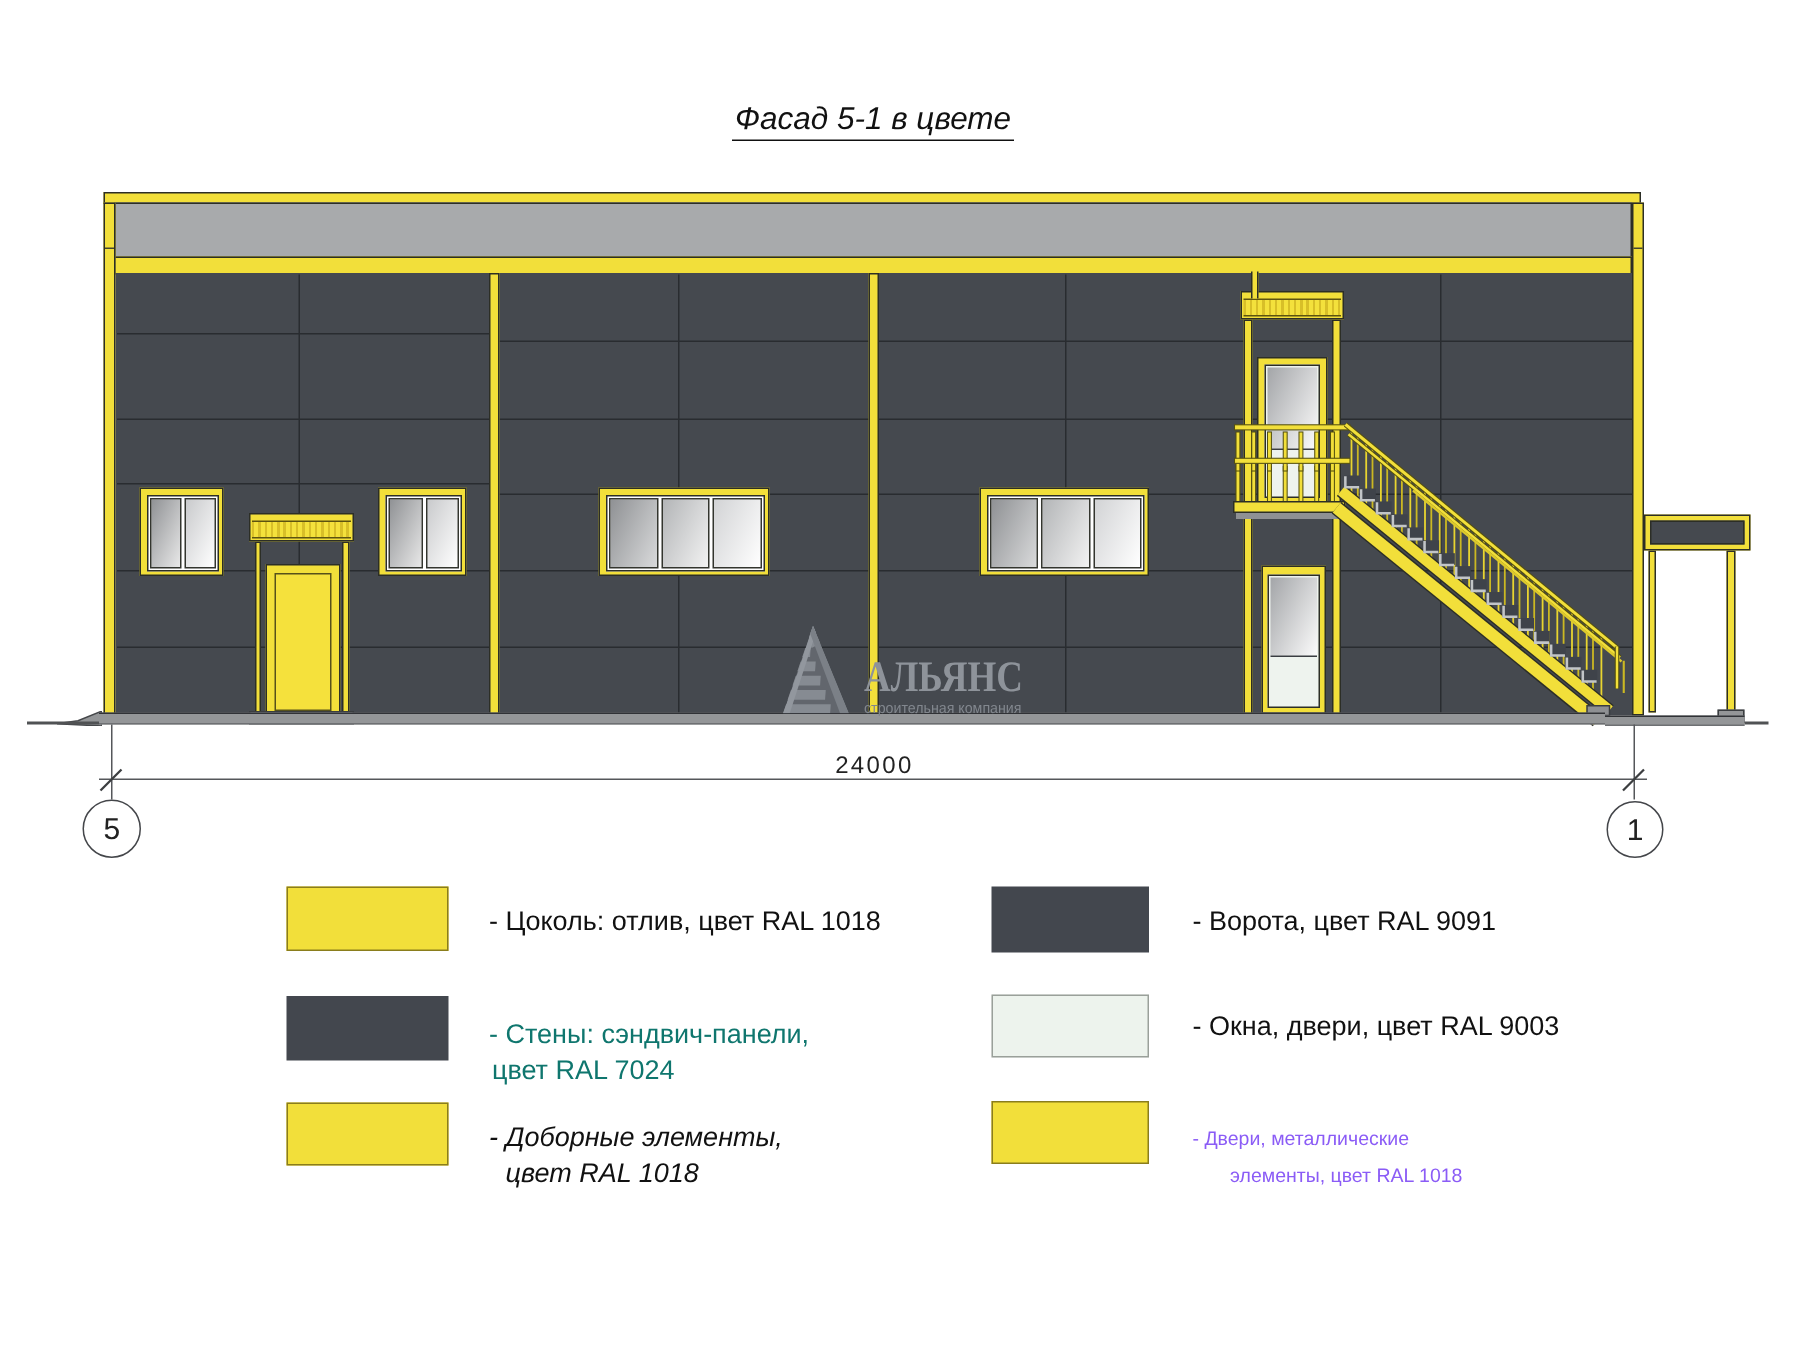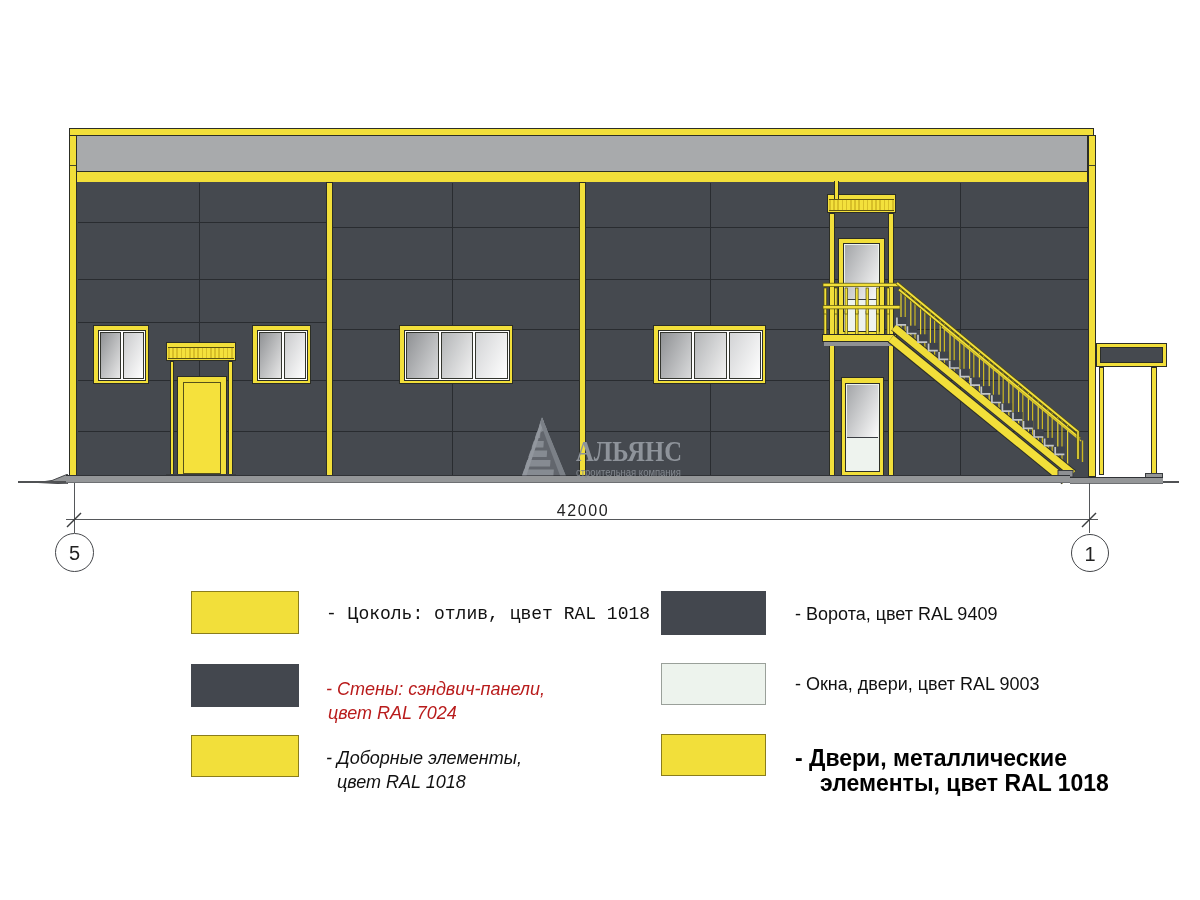--- a/index.html
+++ b/index.html
@@ -7,20 +7,23 @@
         font-family:"Liberation Sans",sans-serif;}
   .abs{position:absolute;box-sizing:border-box;}
   .yel{background:#f2df3a;}
   .dk{background:#45494f;}
   .outl{border:1px solid #2c2e26;}
 </style>
 </head>
 <body>
 <div id="page">
 
+<div class="abs" style="left:432px;top:68px;width:300px;text-align:center;font-size:21px;font-style:italic;color:#111;">
+  <span style="border-bottom:1.5px solid #111;padding:0 2px 2px 2px;">Фасад 5-1 в цвете</span>
+</div>
 
 <div id="bld">
 
   <div class="abs yel outl" style="left:69px;top:128px;width:1025px;height:8px;"></div>
 
   <div class="abs outl" style="left:76px;top:135px;width:1012px;height:37px;background:#a8aaac;"></div>
 
   <div class="abs yel outl" style="left:76px;top:171px;width:1012px;height:12px;"></div>
 
   <div class="abs dk" style="left:77px;top:182px;width:1011px;height:295px;"></div>
@@ -297,46 +300,46 @@
 
 <div class="abs" style="left:1089px;top:483px;width:1px;height:50px;background:#55575a;"></div>
 
 <div class="abs" style="left:66px;top:519px;width:1032px;height:1px;background:#55575a;"></div>
 
 <svg class="abs" style="left:60px;top:505px;" width="1080" height="30" viewBox="0 0 1080 30">
   <line x1="7" y1="22" x2="21" y2="8" stroke="#3c3e40" stroke-width="1.5"></line>
   <line x1="1022" y1="22" x2="1036" y2="8" stroke="#3c3e40" stroke-width="1.5"></line>
 </svg>
 
-<div class="abs" style="left:483px;top:502px;width:200px;text-align:center;font-size:16px;letter-spacing:1.6px;color:#222;">42000</div>
+<div class="abs" style="left:483px;top:502px;width:200px;text-align:center;font-size:16px;letter-spacing:1.6px;color:#222;">24000</div>
 
 <div class="abs" style="left:55px;top:533px;width:39px;height:39px;border:1.3px solid #44464a;border-radius:50%;text-align:center;line-height:39px;font-size:20px;color:#222;">5</div>
 
 <div class="abs" style="left:1071px;top:534px;width:38px;height:38px;border:1.3px solid #44464a;border-radius:50%;text-align:center;line-height:38px;font-size:20px;color:#222;">1</div>
 
 <div id="legend">
 
   <div class="abs" style="left:191px;top:591px;width:108px;height:43px;background:#f2df3a;border:1px solid #8a7d1c;"></div>
 
-  <div class="abs" style="left:326px;top:604px;font-size:18px;color:#111;font-family:Liberation Mono, monospace;">- Цоколь: отлив, цвет RAL 1018</div>
+  <div class="abs" style="left:326px;top:604px;font-size:18px;color:#111;">- Цоколь: отлив, цвет RAL 1018</div>
 
   <div class="abs" style="left:191px;top:664px;width:108px;height:43px;background:#43474e;"></div>
 
-  <div class="abs" style="left:326px;top:677px;font-size:18px;color:#b91c1c;line-height:24px;font-style:italic;">- Стены: сэндвич-панели,<br><span style="margin-left:2px;">цвет RAL 7024</span></div>
+  <div class="abs" style="left:326px;top:677px;font-size:18px;color:#0f766e;line-height:24px;">- Стены: сэндвич-панели,<br><span style="margin-left:2px;">цвет RAL 7024</span></div>
 
   <div class="abs" style="left:191px;top:735px;width:108px;height:42px;background:#f2df3a;border:1px solid #8a7d1c;"></div>
 
   <div class="abs" style="left:326px;top:746px;font-size:18px;color:#111;line-height:24px;font-style:italic;">- Доборные элементы,<br><span style="margin-left:11px;">цвет RAL 1018</span></div>
 
   <div class="abs" style="left:661px;top:591px;width:105px;height:44px;background:#43474e;"></div>
 
-  <div class="abs" style="left:795px;top:604px;font-size:18px;color:#111;">- Ворота, цвет RAL 9409</div>
+  <div class="abs" style="left:795px;top:604px;font-size:18px;color:#111;">- Ворота, цвет RAL 9091</div>
 
   <div class="abs" style="left:661px;top:663px;width:105px;height:42px;background:#edf3ed;border:1px solid #9aa09a;"></div>
 
   <div class="abs" style="left:795px;top:674px;font-size:18px;color:#111;">- Окна, двери, цвет RAL 9003</div>
 
   <div class="abs" style="left:661px;top:734px;width:105px;height:42px;background:#f2df3a;border:1px solid #8a7d1c;"></div>
 
-  <div class="abs" style="left:795px;top:746px;font-size:23px;color:#000000;line-height:25px;font-weight:bold;">- Двери, металлические<br><span style="margin-left:25px;">элементы, цвет RAL 1018</span></div>
+  <div class="abs" style="left:795px;top:746px;font-size:13px;color:#8b5cf6;line-height:25px;">- Двери, металлические<br><span style="margin-left:25px;">элементы, цвет RAL 1018</span></div>
 </div>
 
 </div>
 
 </body></html>

